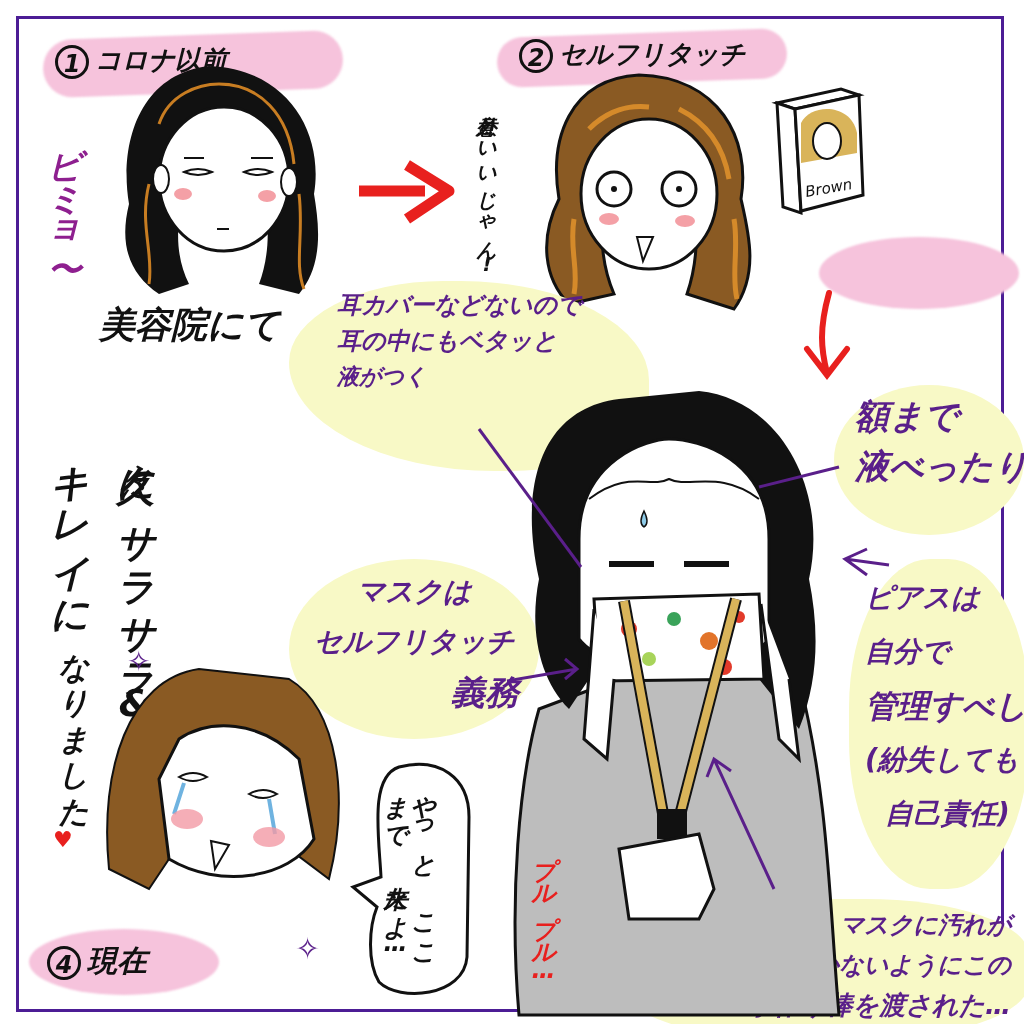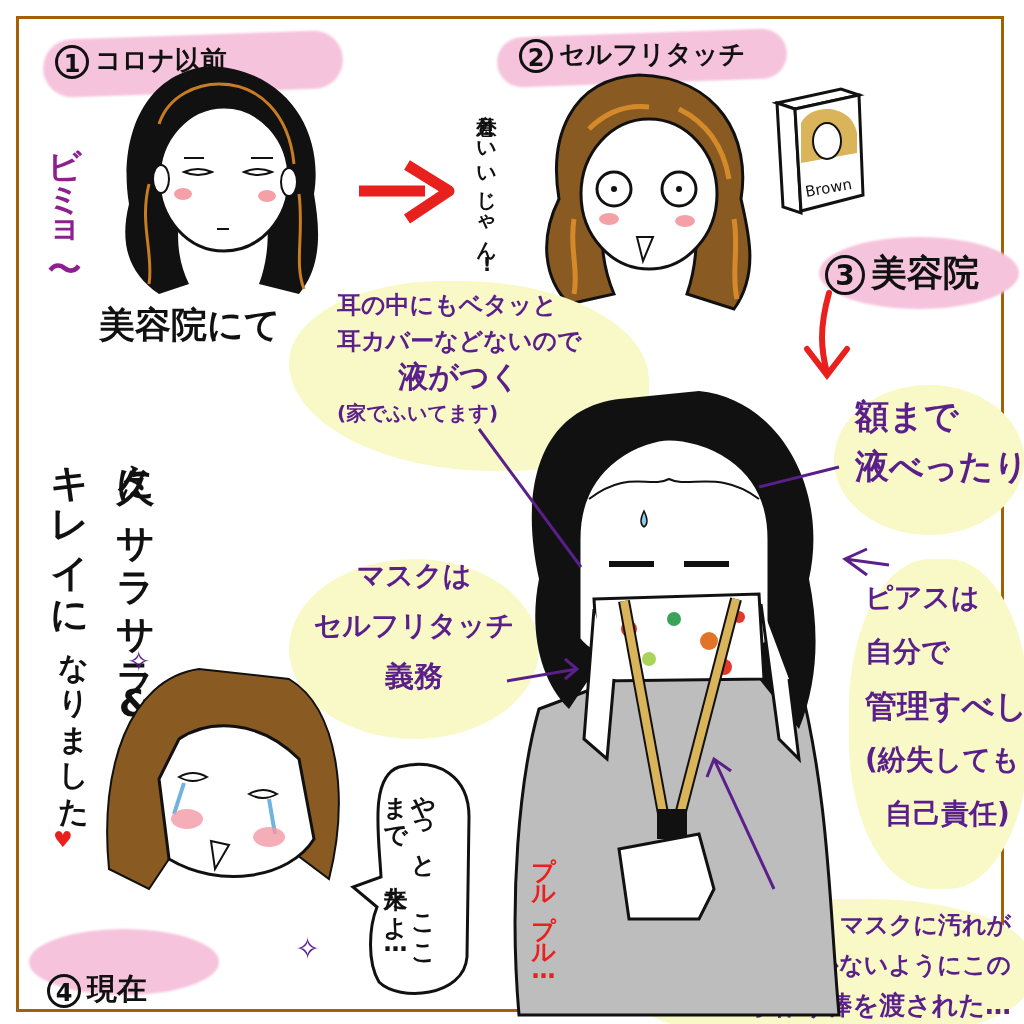--- a/index.html
+++ b/index.html
@@ -1,19 +1,19 @@
 <!DOCTYPE html>
 <html><head>
 <meta charset="utf-8">
 <style>
   html, body { margin: 0; padding: 0; background: #ffffff; }
   body { width: 1024px; height: 1024px; position: relative; overflow: hidden;
          font-family: "DejaVu Sans", sans-serif; }
   .frame { position: absolute; left: 16px; top: 16px; width: 988px; height: 996px;
-           border: 3px solid #a16207; box-sizing: border-box; background: #fff; }
+           border: 3px solid #4c1d95; box-sizing: border-box; background: #fff; font-style: italic; }
   .abs { position: absolute; }
   .pink-bg { position: absolute; background: #f6c3dc; border-radius: 40px; filter: blur(1px); }
   .yellow-bg { position: absolute; background: #f8f9c6; border-radius: 50%; }
   .label { position: absolute; color: #111; font-weight: bold; white-space: nowrap; }
   .vtext { writing-mode: vertical-rl; text-orientation: upright; position: absolute;
            font-weight: bold; line-height: 1.15; letter-spacing: 2px; }
   .num { display: inline-block; width: 34px; height: 34px; border: 3px solid #111;
          border-radius: 50%; text-align: center; line-height: 32px; font-size: 24px;
          margin-right: 6px; box-sizing: border-box; vertical-align: middle; background:#fff0; }
   svg { position: absolute; overflow: visible; }
@@ -70,46 +70,42 @@
   <svg style="left:752px; top:64px;" width="100" height="130">
     <path d="M6 20 L70 6 L88 12 L24 26 Z" fill="#fff" stroke="#111" stroke-width="3"></path>
     <path d="M6 20 L24 26 L30 130 L12 124 Z" fill="#fff" stroke="#111" stroke-width="3"></path>
     <path d="M24 26 L88 12 L92 112 L30 128 Z" fill="#fff" stroke="#111" stroke-width="3"></path>
     <path d="M30 40 C40 20 80 20 86 50 L86 70 L30 80 Z" fill="#d9b45a"></path>
     <ellipse cx="56" cy="58" rx="14" ry="18" fill="#fff" stroke="#111" stroke-width="2"></ellipse>
   </svg>
   <div class="abs" style="left:786px; top:160px; font-size:15px; color:#111; transform:rotate(-10deg); font-family:'DejaVu Sans', sans-serif;">Brown</div>
 
   <div class="pink-bg" style="left:800px; top:218px; width:200px; height:72px; border-radius:50%;"></div>
-  <div class="label" style="left:806px; top:230px; font-size:36px;">
-    <span class="num" style="width:40px;height:40px;line-height:36px;font-size:28px;">3</span><span>美容院</span>
-  </div>
   <svg style="left:780px; top:270px;" width="60" height="100">
     <path d="M30 4 C20 40 22 60 28 84 M8 60 L28 86 L48 60" stroke="#e8201e" stroke-width="6" fill="none" stroke-linecap="round"></path>
   </svg>
 
   <div class="yellow-bg" style="left:270px; top:262px; width:360px; height:190px; border-radius:45% 55% 40% 60%;"></div>
   <div class="txt-purple" style="left:318px; top:268px; font-size:24px; line-height:36px;">
+    <div>耳カバーなどないので</div>
     <div>耳の中にもベタッと</div>
-    <div>耳カバーなどないので</div>
-    <div style="font-size:30px;text-align:center;">液がつく</div>
-    <div style="font-size:20px;">(家でふいてます)</div>
+    <div style="font-size:22px;">液がつく</div>
   </div>
 
   <div class="yellow-bg" style="left:815px; top:366px; width:190px; height:150px;"></div>
   <div class="txt-purple" style="left:836px; top:372px; font-size:34px; line-height:50px;">
     <div>額まで</div>
     <div>液べったり</div>
   </div>
 
   <div class="yellow-bg" style="left:270px; top:540px; width:250px; height:180px;"></div>
-  <div class="txt-purple" style="left:290px; top:532px; font-size:28px; line-height:50px; text-align:center; width:210px;">
+  <div class="txt-purple" style="left:290px; top:548px; font-size:28px; line-height:50px; text-align:center; width:210px;">
     <div>マスクは</div>
     <div>セルフリタッチ</div>
-    <div style="font-size:29px;">義務</div>
+    <div style="font-size:34px;text-align:right;">義務</div>
   </div>
 
   <div class="yellow-bg" style="left:830px; top:540px; width:180px; height:330px; border-radius:45%;"></div>
   <div class="txt-purple" style="left:846px; top:552px; font-size:28px; line-height:54px;">
     <div>ピアスは</div>
     <div>自分で</div>
     <div style="font-size:32px;">管理すべし</div>
     <div>(紛失しても</div>
     <div style="padding-left:20px;">自己責任)</div>
   </div>
@@ -187,17 +183,17 @@
   <svg style="left:330px; top:738px;" width="140" height="250">
     <path d="M50 10 C90 0 120 20 120 60 L118 200 C115 240 50 245 30 225 C18 205 20 170 28 150 L4 130 L32 120 C30 80 20 20 50 10 Z" fill="#fff" stroke="#111" stroke-width="3"></path>
   </svg>
   <div class="vtext" style="left:362px; top:760px; font-size:24px; color:#111; height:200px;">
     <span>やっと</span>
     <span>ここまで</span>
     <span>来たよ…</span>
   </div>
 
   <div class="pink-bg" style="left:10px; top:910px; width:190px; height:66px; border-radius:50%;"></div>
-  <div class="label" style="left:28px; top:922px; font-size:30px;margin-top:28px;">
+  <div class="label" style="left:28px; top:922px; font-size:30px;">
     <span class="num">4</span><span>現在</span>
   </div>
 
 </div>
 
 </body></html>

